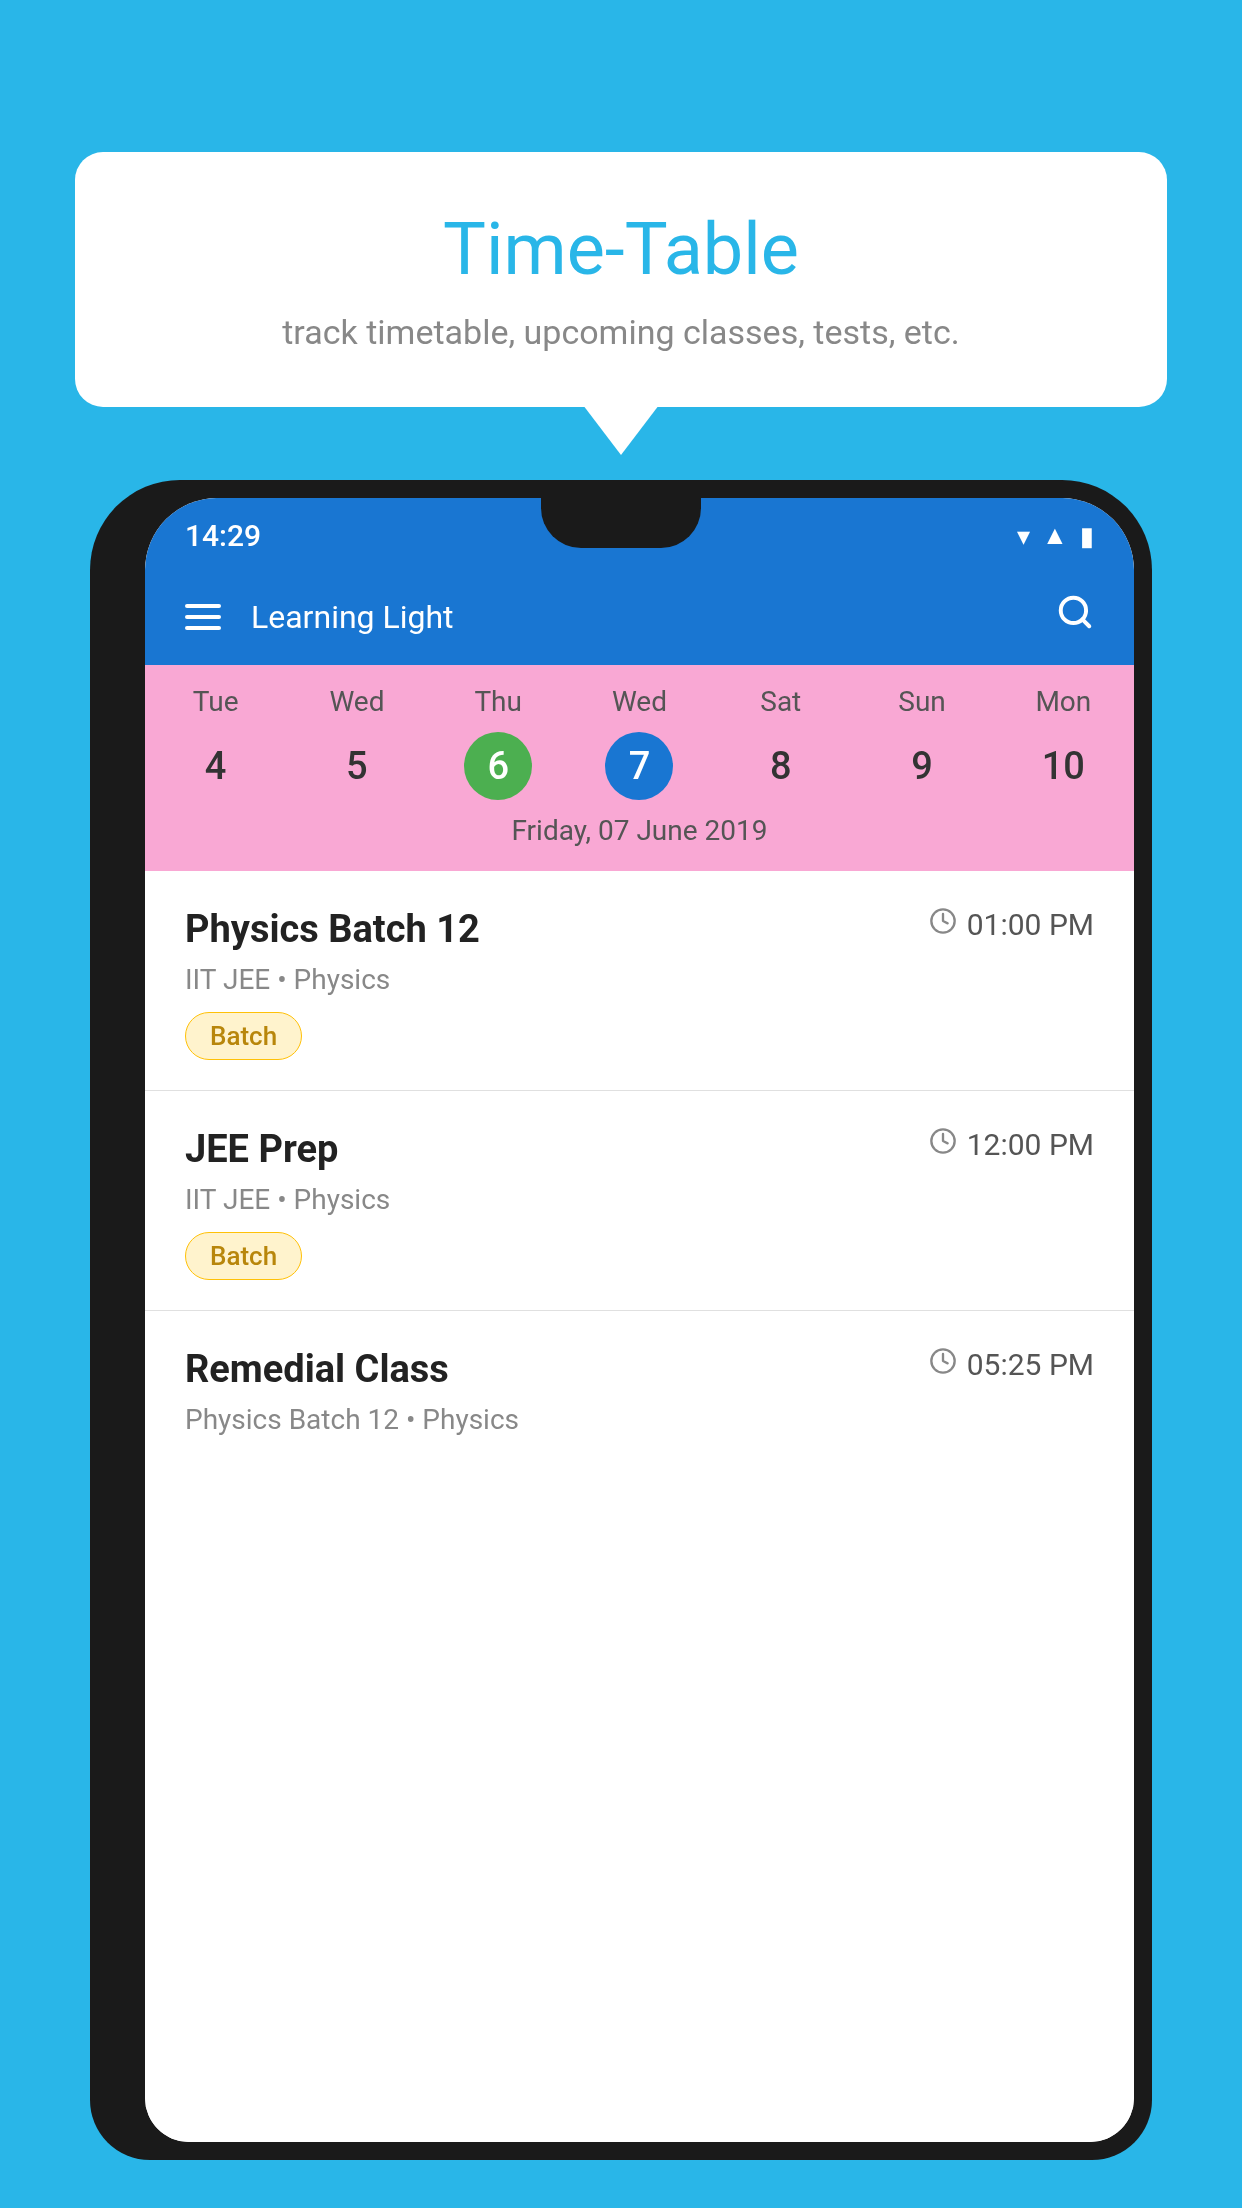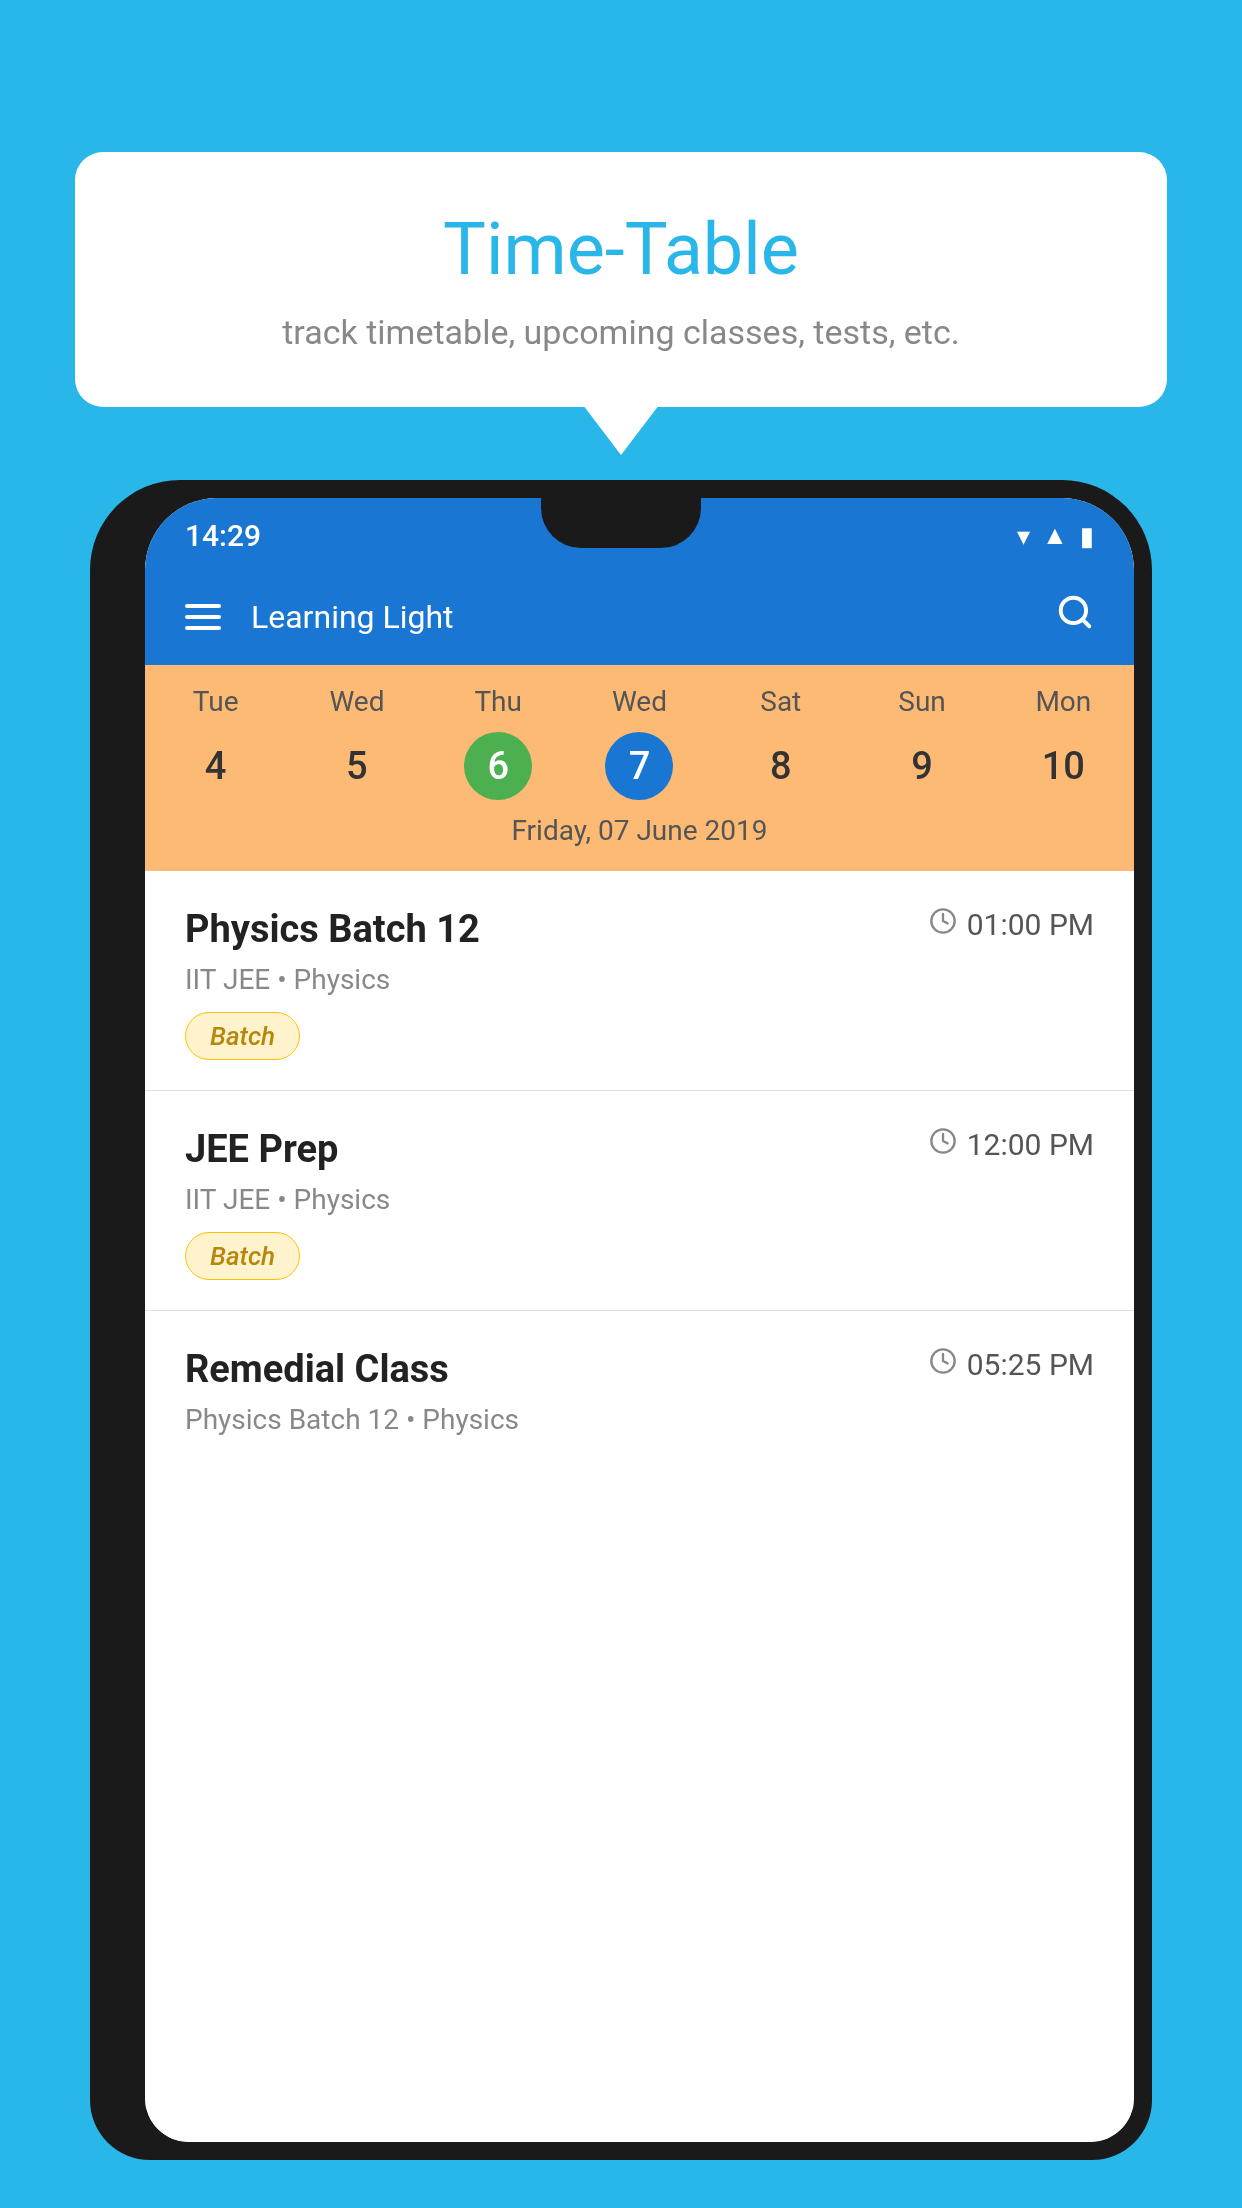--- a/index.html
+++ b/index.html
@@ -171,21 +171,21 @@
       margin-left: 30px;
     }
 
     .search-icon {
       color: white;
       font-size: 40px;
     }
 
     
     .calendar-strip {
-      background: #fdba74;
+      background: #f9a8d4;
       padding: 20px 0 10px 0;
     }
 
     .day-headers {
       display: grid;
       grid-template-columns: repeat(7, 1fr);
       text-align: center;
       margin-bottom: 14px;
     }
 
@@ -279,21 +279,20 @@
 
     .batch-badge {
       display: inline-block;
       background: #fff3cd;
       border: 1.5px solid #ffc107;
       color: #b8860b;
       font-size: 26px;
       padding: 8px 24px;
       border-radius: 30px;
       font-weight: 500;
-      font-style: italic;
     }
 
     
     .schedule-item-partial {
       background: white;
       padding: 36px 40px 0 40px;
     }
   </style>
 </head>
 <body>

